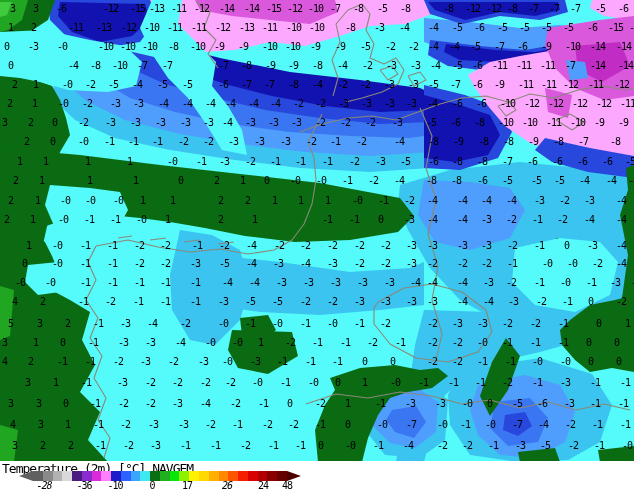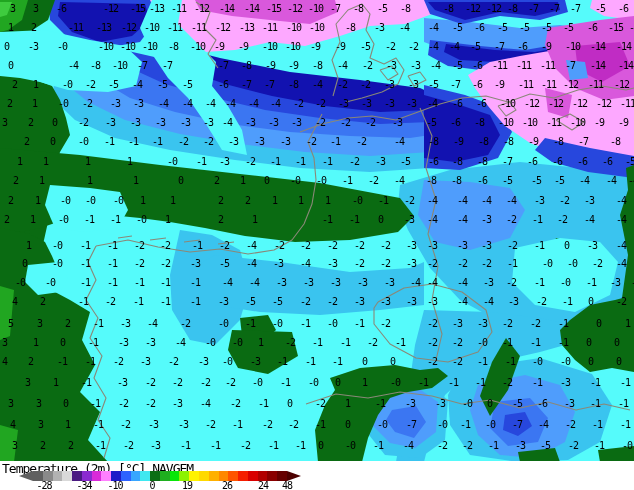--- a/index.html
+++ b/index.html
@@ -669,23 +669,23 @@
         <div class="legend-seg" style="background: rgb(255, 136, 0);"></div>
         <div class="legend-seg" style="background: rgb(255, 85, 0);"></div>
         <div class="legend-seg" style="background: rgb(245, 30, 0);"></div>
         <div class="legend-seg" style="background: rgb(217, 0, 0);"></div>
         <div class="legend-seg" style="background: rgb(178, 0, 0);"></div>
         <div class="legend-seg" style="background: rgb(138, 0, 0);"></div>
         <div class="legend-seg" style="background: rgb(102, 0, 0);"></div>
       </div>
     <div id="legend-arrow-right"></div>
     <div id="legend-ticks">
-        <span class="legend-tick" style="left: 44px;">-28</span>
-        <span class="legend-tick" style="left: 84px;">-34</span>
+        <span class="legend-tick" style="left: 44px; font-style: italic;">-28</span>
+        <span class="legend-tick" style="left: 84px;">-36</span>
         <span class="legend-tick" style="left: 115px;">-10</span>
         <span class="legend-tick" style="left: 152px;">0</span>
-        <span class="legend-tick" style="left: 187px;">19</span>
-        <span class="legend-tick" style="left: 227px;">26</span>
+        <span class="legend-tick" style="left: 187px;">17</span>
+        <span class="legend-tick" style="left: 227px; font-style: italic;">26</span>
         <span class="legend-tick" style="left: 263px;">24</span>
         <span class="legend-tick" style="left: 287px; text-align: center;">48</span>
       </div>
   </div>
 </div>
 
 </body></html>

